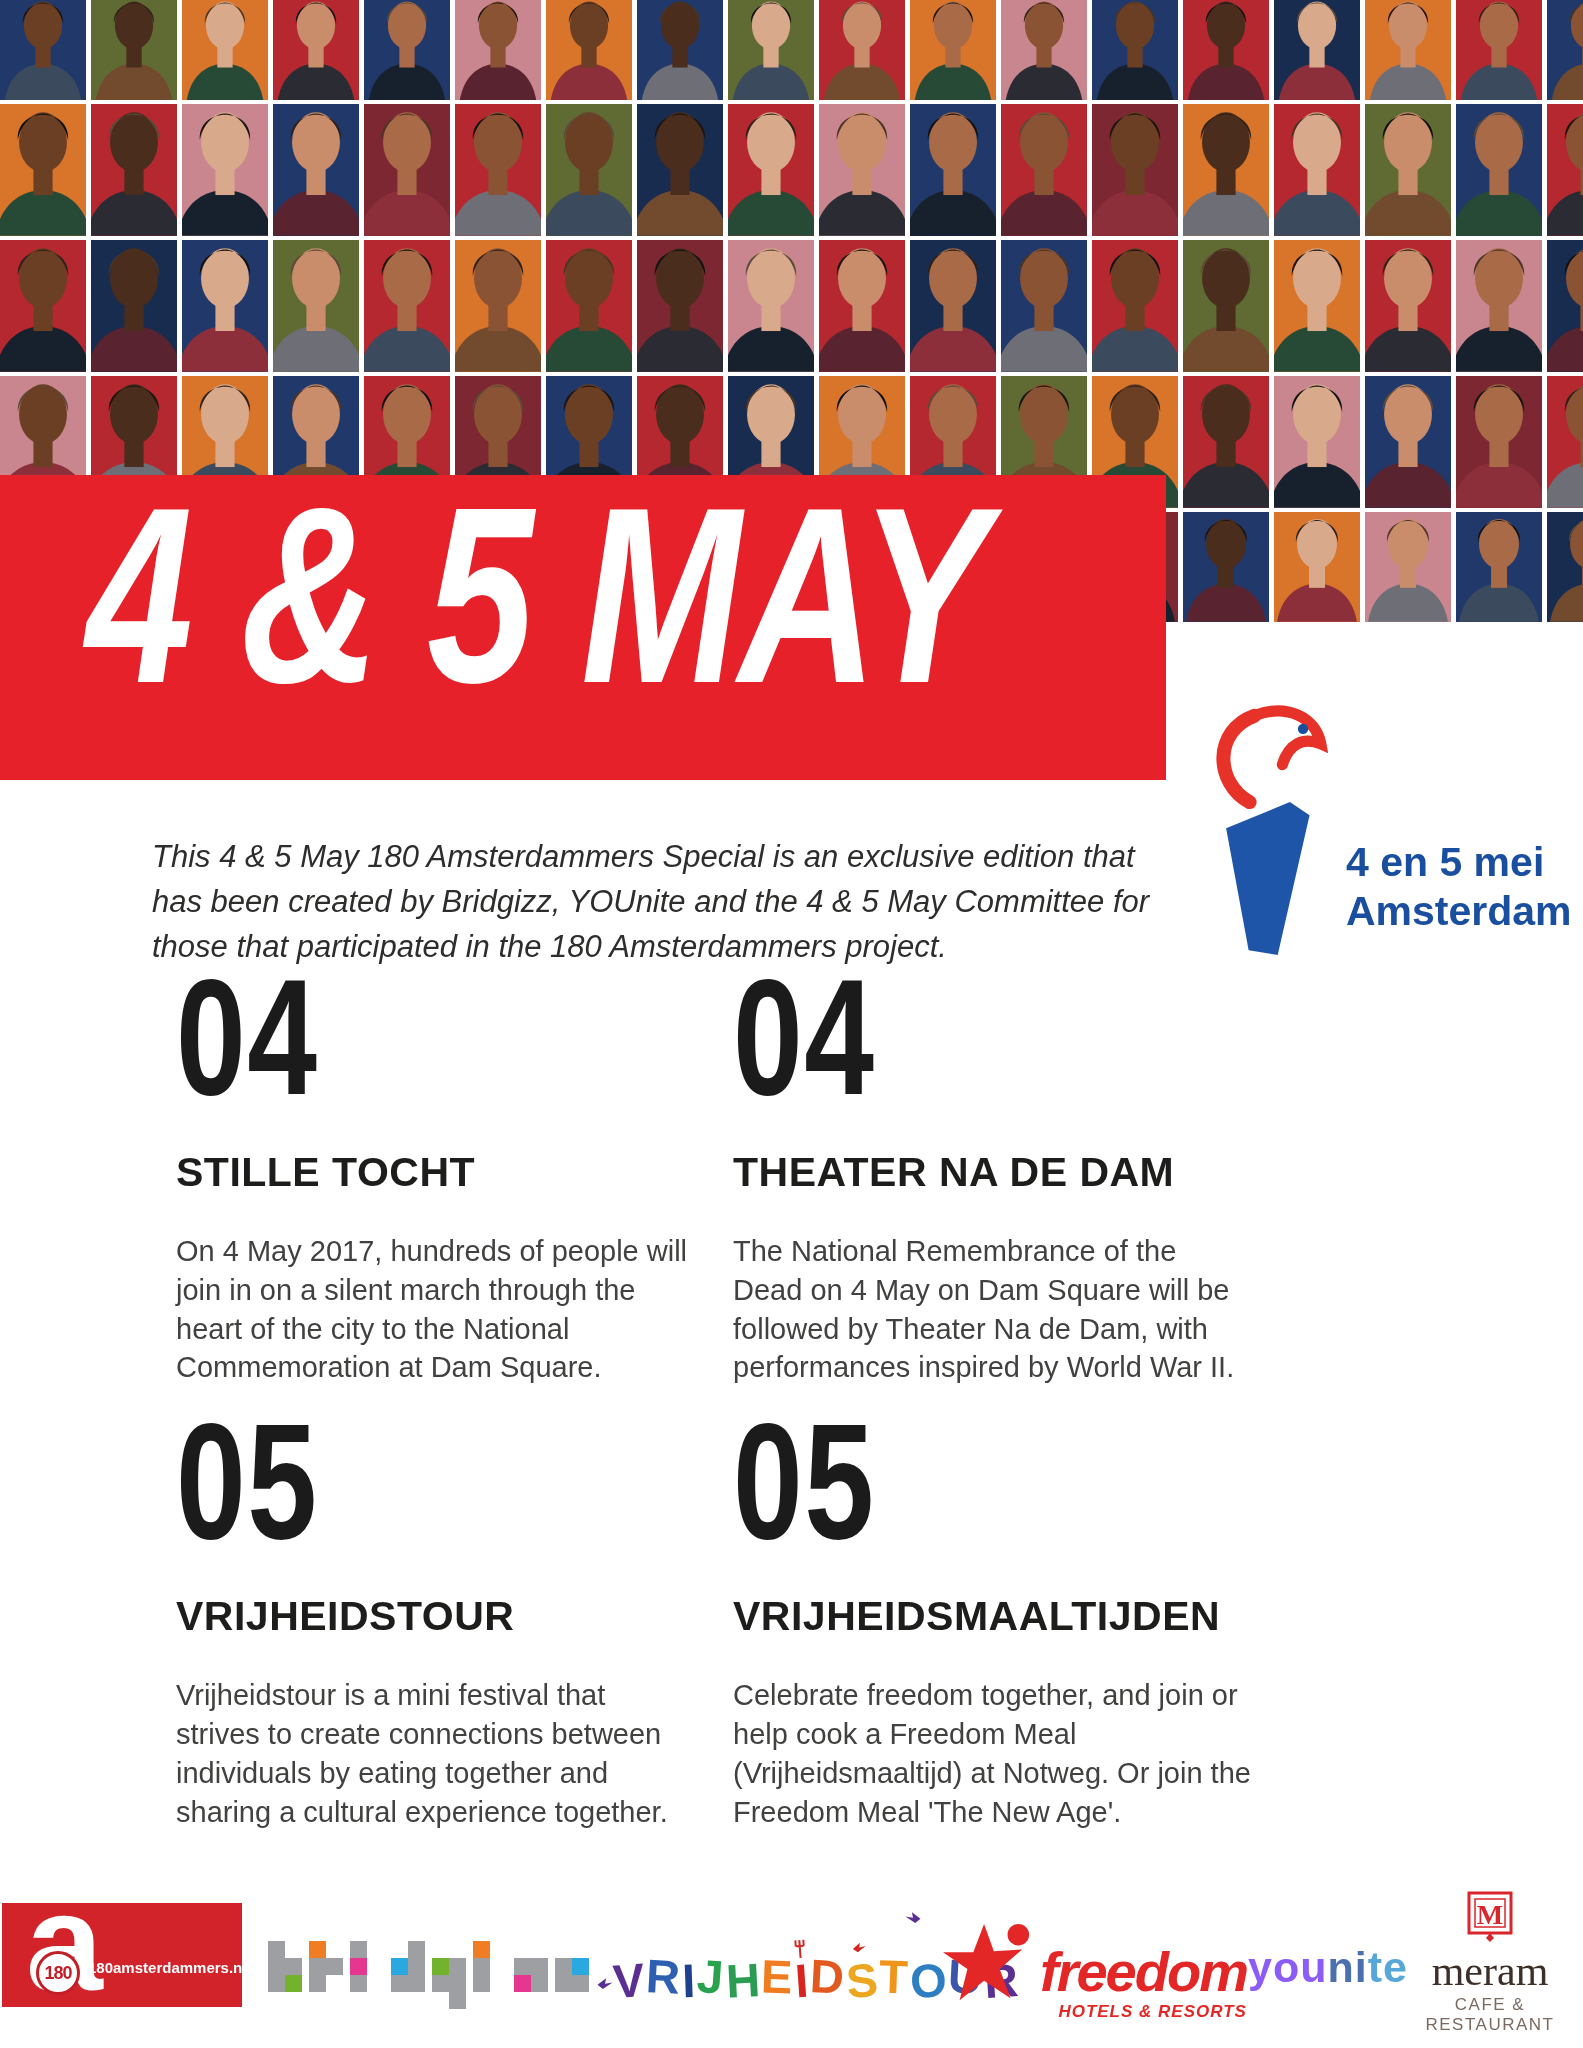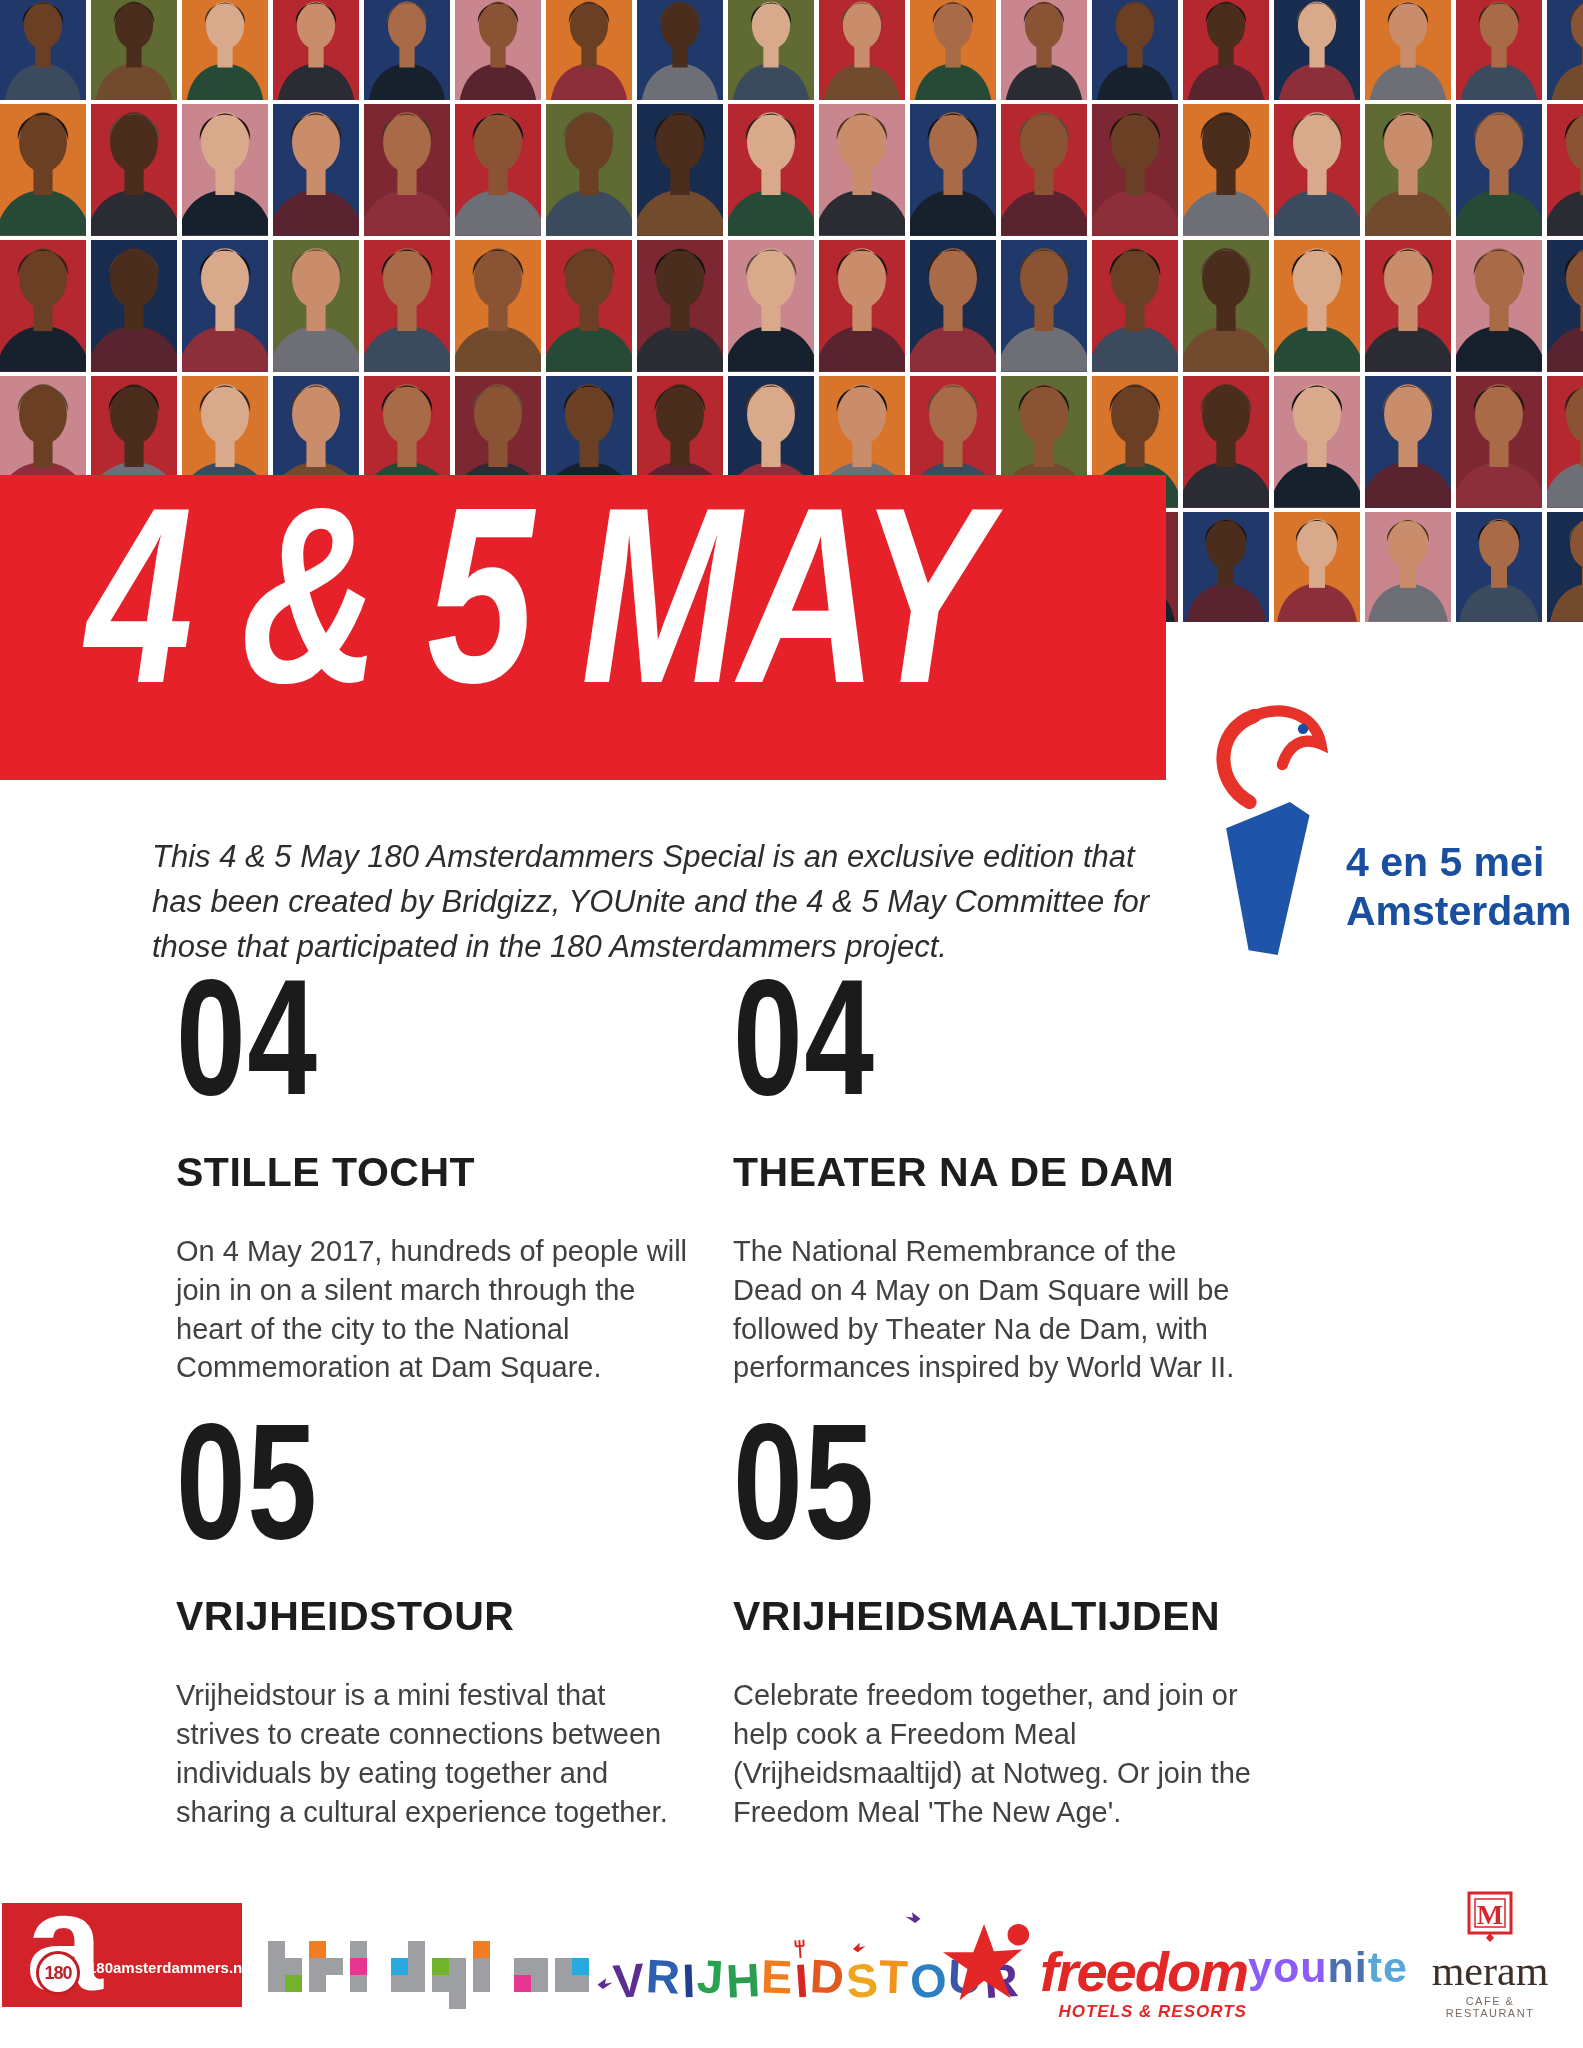--- a/index.html
+++ b/index.html
@@ -82,21 +82,21 @@
   
   #corendon{position:absolute;left:938px;top:1922px;z-index:2;display:flex;align-items:flex-start;}
   #corendon-text{margin-left:4px;margin-top:22px;}
   #corendon-name{font-size:56px;line-height:56px;font-weight:bold;font-style:italic;letter-spacing:-2px;}
   #corendon-tag{text-align:right;font-size:17px;font-weight:bold;font-style:italic;letter-spacing:1px;margin-top:2px;}
   
   #younite{position:absolute;left:1248px;top:1946px;font-size:43px;line-height:43px;font-weight:bold;letter-spacing:1px;z-index:2;}
   
   #meram{position:absolute;left:1420px;top:1890px;width:140px;text-align:center;z-index:2;}
   #meram-name{font-family:"Liberation Serif",serif;font-size:42px;line-height:42px;margin-top:4px;}
-  #meram-tag{font-size:11px;letter-spacing:1.5px;margin-top:3px;}
+  #meram-tag{font-size:17px;letter-spacing:1.5px;margin-top:3px;}
 </style>
 </head>
 <body>
 
 <div id="mosaic">
     <div class="m-cell" style="background: rgb(33, 56, 107);">
       <svg viewBox="0 0 90 130" preserveAspectRatio="xMidYMax slice">
         <path d="M5,130 C10,102 28,92 45,92 C62,92 80,102 85,130 Z" fill="#3c4a5e"></path>
         <rect x="37" y="72" width="16" height="24" fill="#6b3f24"></rect>
         <ellipse cx="45" cy="52" rx="20" ry="25" fill="#6b3f24"></ellipse>

